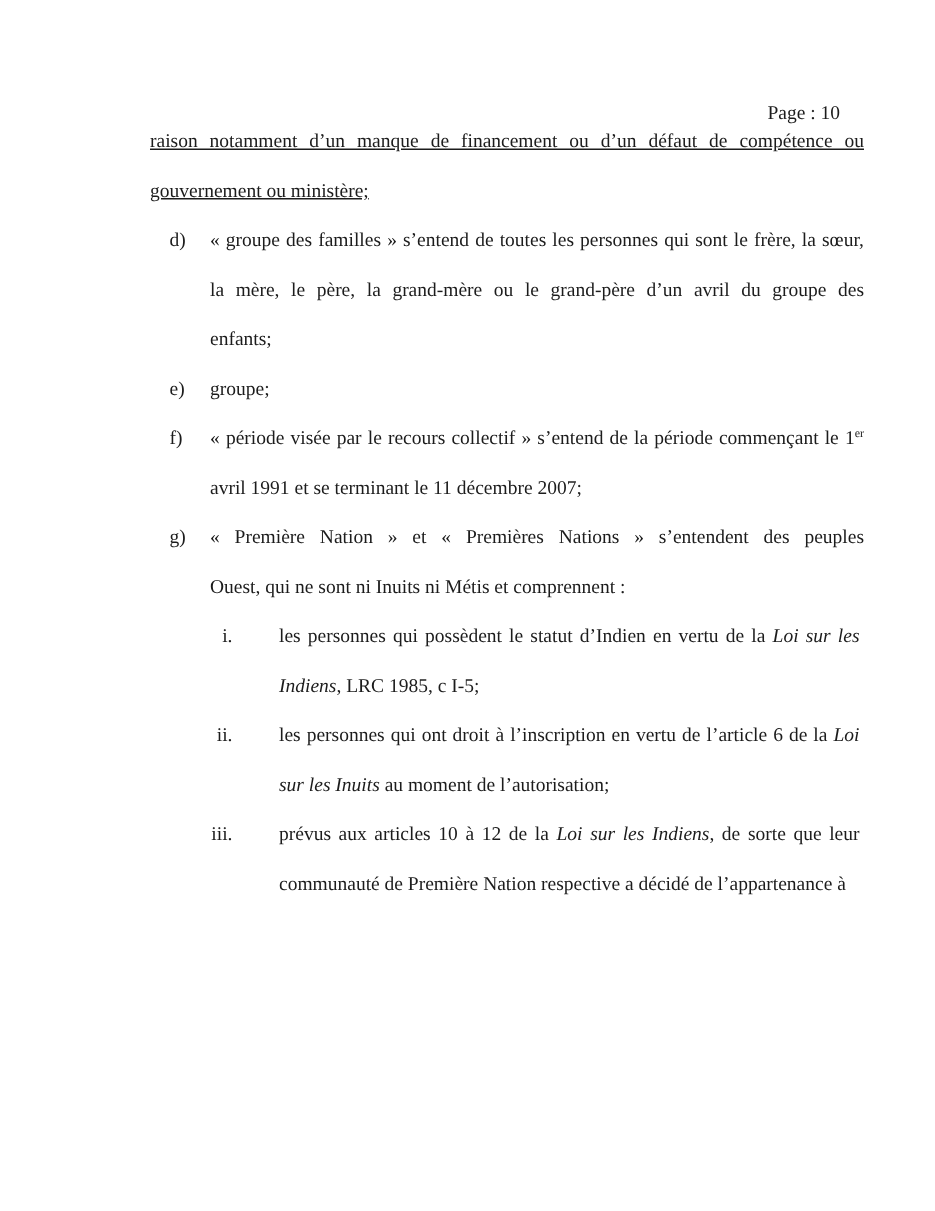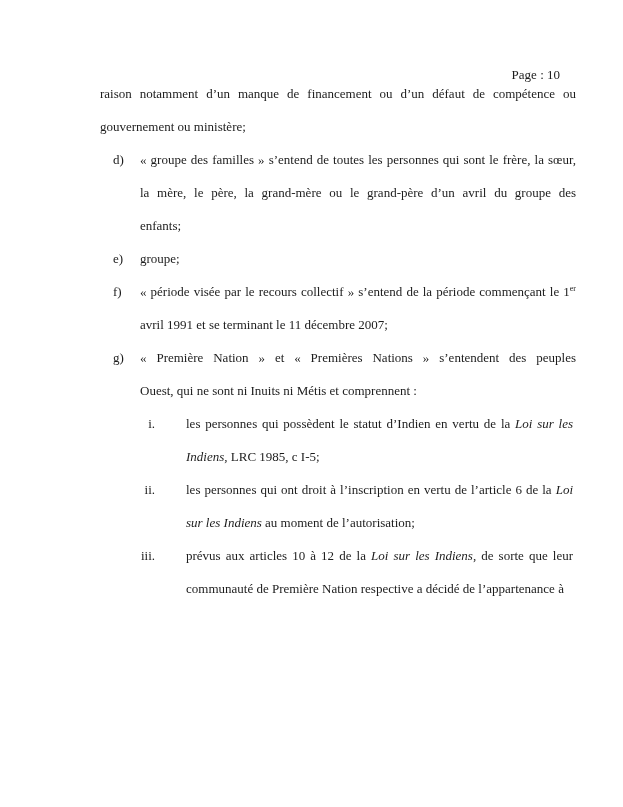--- a/index.html
+++ b/index.html
@@ -21,21 +21,21 @@
     line-height: 16px;
     margin-top: 32px;
   }
   .doc-body {
     position: absolute;
     top: 77px;
     left: 0;
     right: 0;
     line-height: 33px;
   }
-  .para  { margin: 0 47px 0 100px; }
+  .para  { margin: 0 47px 0 100px; text-decoration: underline; }
   .item  { position: relative; margin: 0 47px 0 140px; }
   .item > .marker { position: absolute; left: -27px; top: 0; }
   .sub   { position: relative; margin: 0 50px 0 186px; }
   .sub > .marker {
     position: absolute; left: -76px; top: 0;
     width: 45px; text-align: right;
   }
   .ln {
     white-space: nowrap;
     text-align: justify;
@@ -93,21 +93,21 @@
 
     <div class="sub">
       <span class="marker">i.</span>
       <div class="ln"><span>les personnes qui possèdent le statut d’Indien en vertu de la </span><span class="it">Loi sur les</span></div>
       <div class="ln-last"><span class="it">Indiens</span><span>, LRC 1985, c I-5;</span></div>
     </div>
 
     <div class="sub">
       <span class="marker">ii.</span>
       <div class="ln"><span>les personnes qui ont droit à l’inscription en vertu de l’article 6 de la </span><span class="it">Loi</span></div>
-      <div class="ln-last"><span class="it">sur les Indiens</span><span> au moment de l’autorisation;</span></div>
+      <div class="ln-last"><span class="it">sur les Inuits</span><span> au moment de l’autorisation;</span></div>
     </div>
 
     <div class="sub">
       <span class="marker">iii.</span>
       <div class="ln"><span>prévus aux articles 10 à 12 de la </span><span class="it">Loi sur les Indiens</span><span>, de sorte que leur</span></div>
       <div class="ln-last">communauté de Première Nation respective a décidé de l’appartenance à</div>
     </div>
 
   </div>
 </div>

